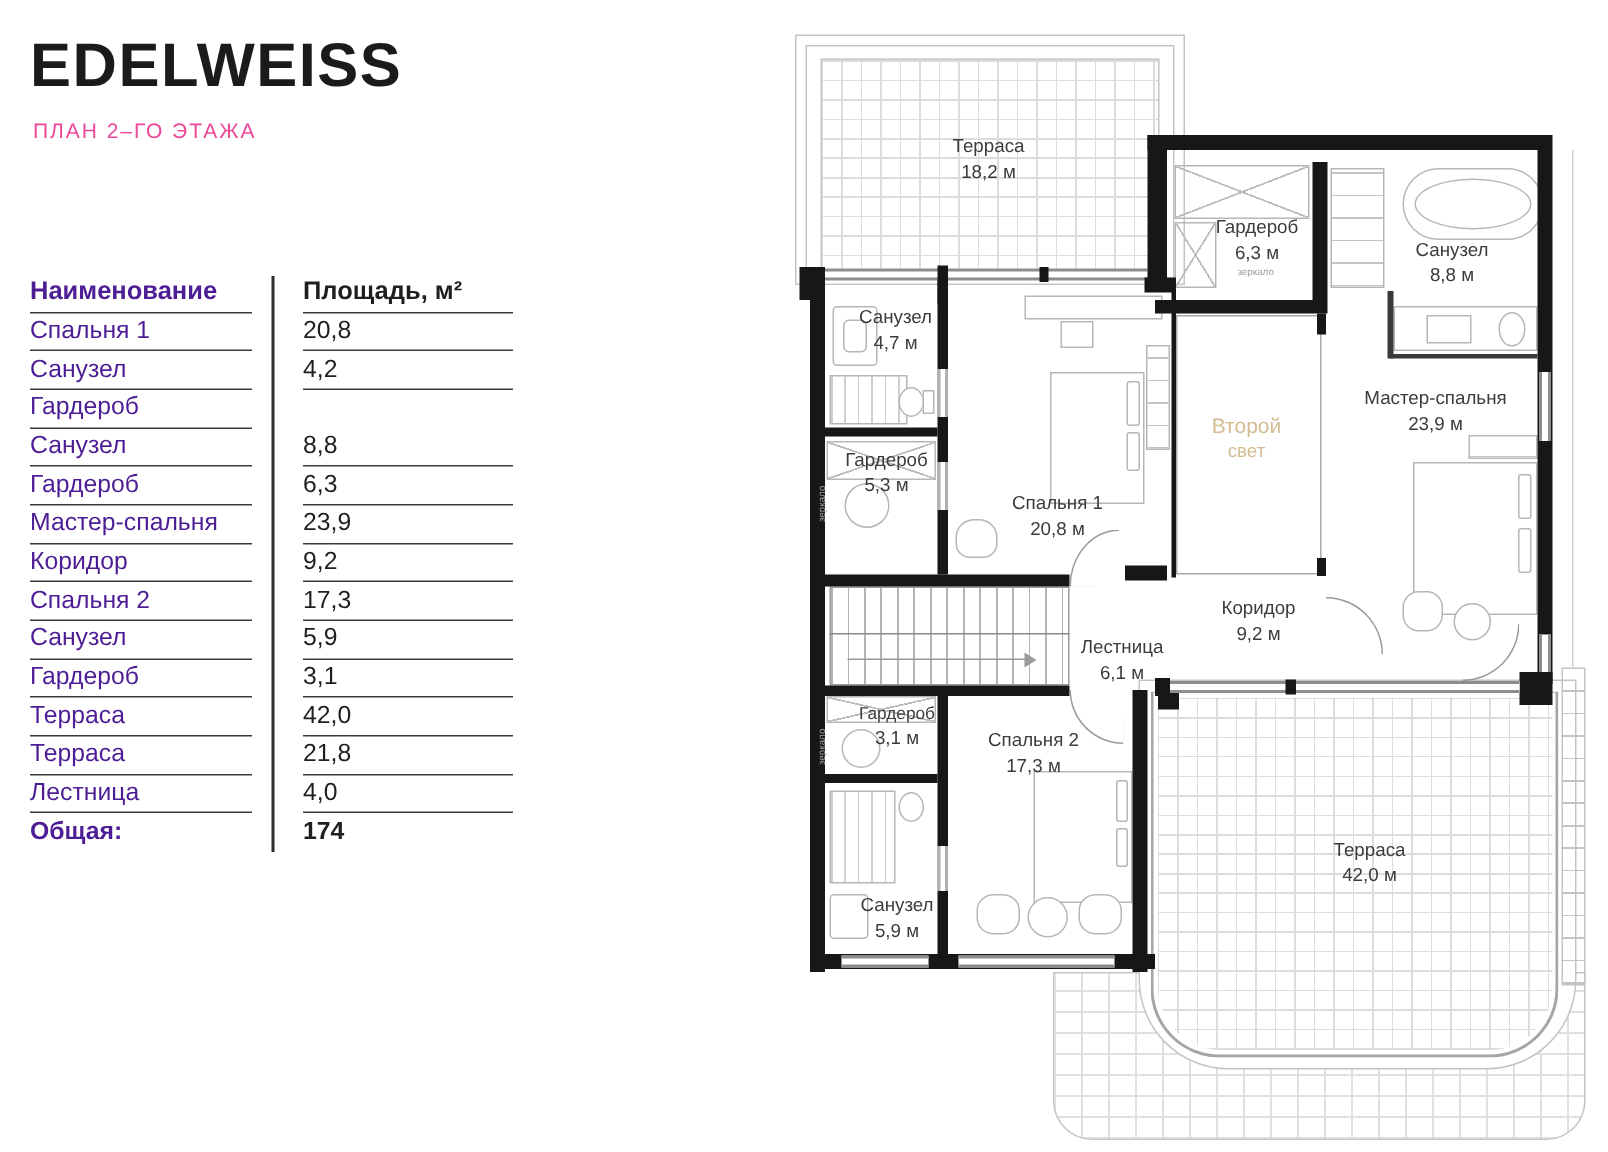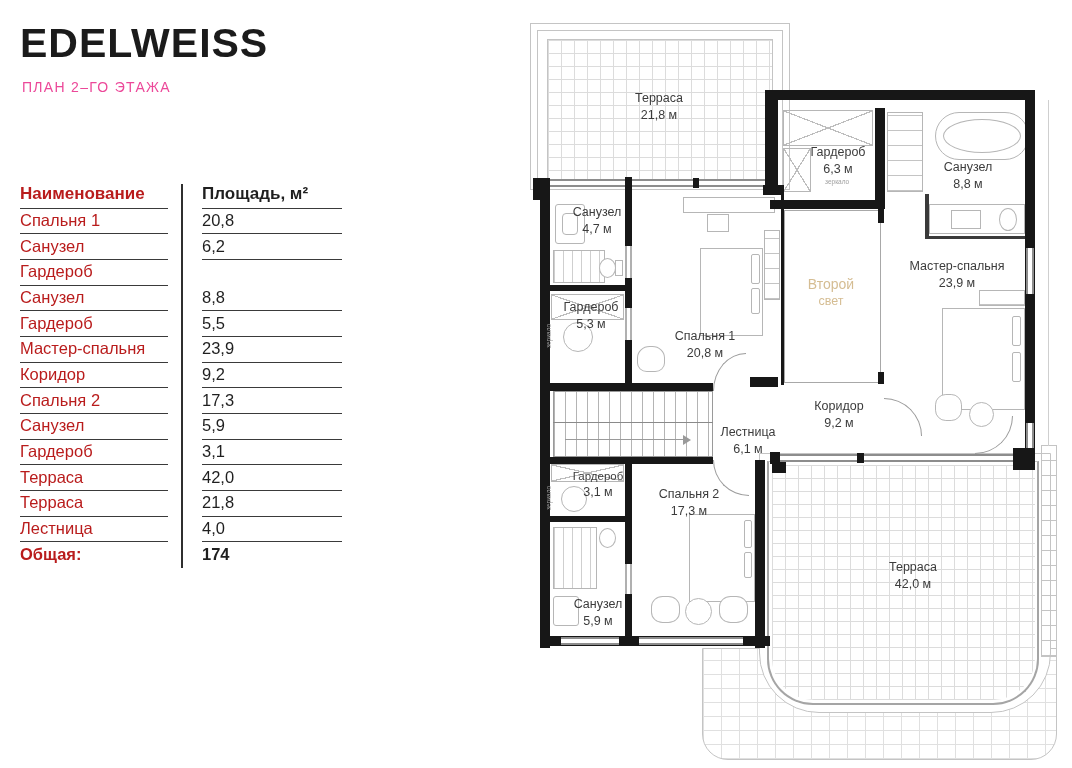--- a/index.html
+++ b/index.html
@@ -10,21 +10,21 @@
   .title{position:absolute;left:20px;top:20px;font-size:41px;font-weight:800;color:#1b1b1b;
     letter-spacing:1px;}
   .subtitle{position:absolute;left:22px;top:79px;font-size:14px;font-weight:500;color:#ec4899;
     letter-spacing:1.3px;}
 
   .table{position:absolute;left:20px;top:181px;width:322px;}
   .tdivider{position:absolute;left:161px;top:3px;width:2px;height:384px;background:#2f2f2f;}
   .trow{display:flex;height:25.7px;align-items:center;}
   .trow.head{height:27px;font-weight:700;}
   .tname{width:148px;height:100%;display:flex;align-items:center;border-bottom:1px solid #3a3a3a;
-    font-size:16.5px;color:#b91c1c;}
+    font-size:16.5px;color:#4c1d95;}
   .tval{margin-left:34px;width:140px;height:100%;display:flex;align-items:center;
     border-bottom:1px solid #3a3a3a;font-size:16.5px;color:#1f1f1f;}
   .trow.head .tname,.trow.head .tval{font-size:17px;}
   .trow.total .tname,.trow.total .tval{border-bottom:none;font-weight:700;}
 
   
   .plan{position:absolute;left:517px;top:8px;width:555px;height:752px;}
   .plan *{box-sizing:border-box;}
   .w{position:absolute;background:#171717;}
   .tl{position:absolute;border:1px solid #c4c4c4;}
@@ -65,32 +65,32 @@
     <div class="trow head">
       <div class="tname">Наименование</div>
       <div class="tval">Площадь, м²</div>
     </div>
     <div class="trow">
         <div class="tname">Спальня 1</div>
         <div class="tval">20,8</div>
       </div>
     <div class="trow">
         <div class="tname">Санузел</div>
-        <div class="tval">6,2</div>
+        <div class="tval">4,2</div>
       </div>
     <div class="trow">
         <div class="tname">Гардероб</div>
       </div>
     <div class="trow">
         <div class="tname">Санузел</div>
         <div class="tval">8,8</div>
       </div>
     <div class="trow">
         <div class="tname">Гардероб</div>
-        <div class="tval">5,5</div>
+        <div class="tval">6,3</div>
       </div>
     <div class="trow">
         <div class="tname">Мастер-спальня</div>
         <div class="tval">23,9</div>
       </div>
     <div class="trow">
         <div class="tname">Коридор</div>
         <div class="tval">9,2</div>
       </div>
     <div class="trow">
@@ -237,21 +237,21 @@
     <div class="w" style="left:358px;top:100px;width:10px;height:92px;"></div>
     <div style="position:absolute;left:410px;top:228px;width:98px;height:3px;background:#3a3a3a;"></div>
     <div style="position:absolute;left:408px;top:186px;width:4px;height:45px;background:#3a3a3a;"></div>
 
     <div class="win-h" style="left:253px;top:446px;width:243px;height:8px;"></div>
     <div class="w" style="left:253px;top:444px;width:10px;height:12px;"></div>
     <div class="w" style="left:340px;top:445px;width:7px;height:10px;"></div>
 
     <div class="rlabel" style="left:142px;top:98px;">
       <div class="rname">Терраса</div>
-      <div class="rarea">21,8 м</div>
+      <div class="rarea">18,2 м</div>
     </div>
     <div class="rlabel" style="left:321px;top:152px;">
       <div class="rname">Гардероб</div>
       <div class="rarea">6,3 м</div>
     </div>
     <div class="rlabel" style="left:451px;top:167px;">
       <div class="rname">Санузел</div>
       <div class="rarea">8,8 м</div>
     </div>
     <div class="rlabel" style="left:80px;top:212px;">

